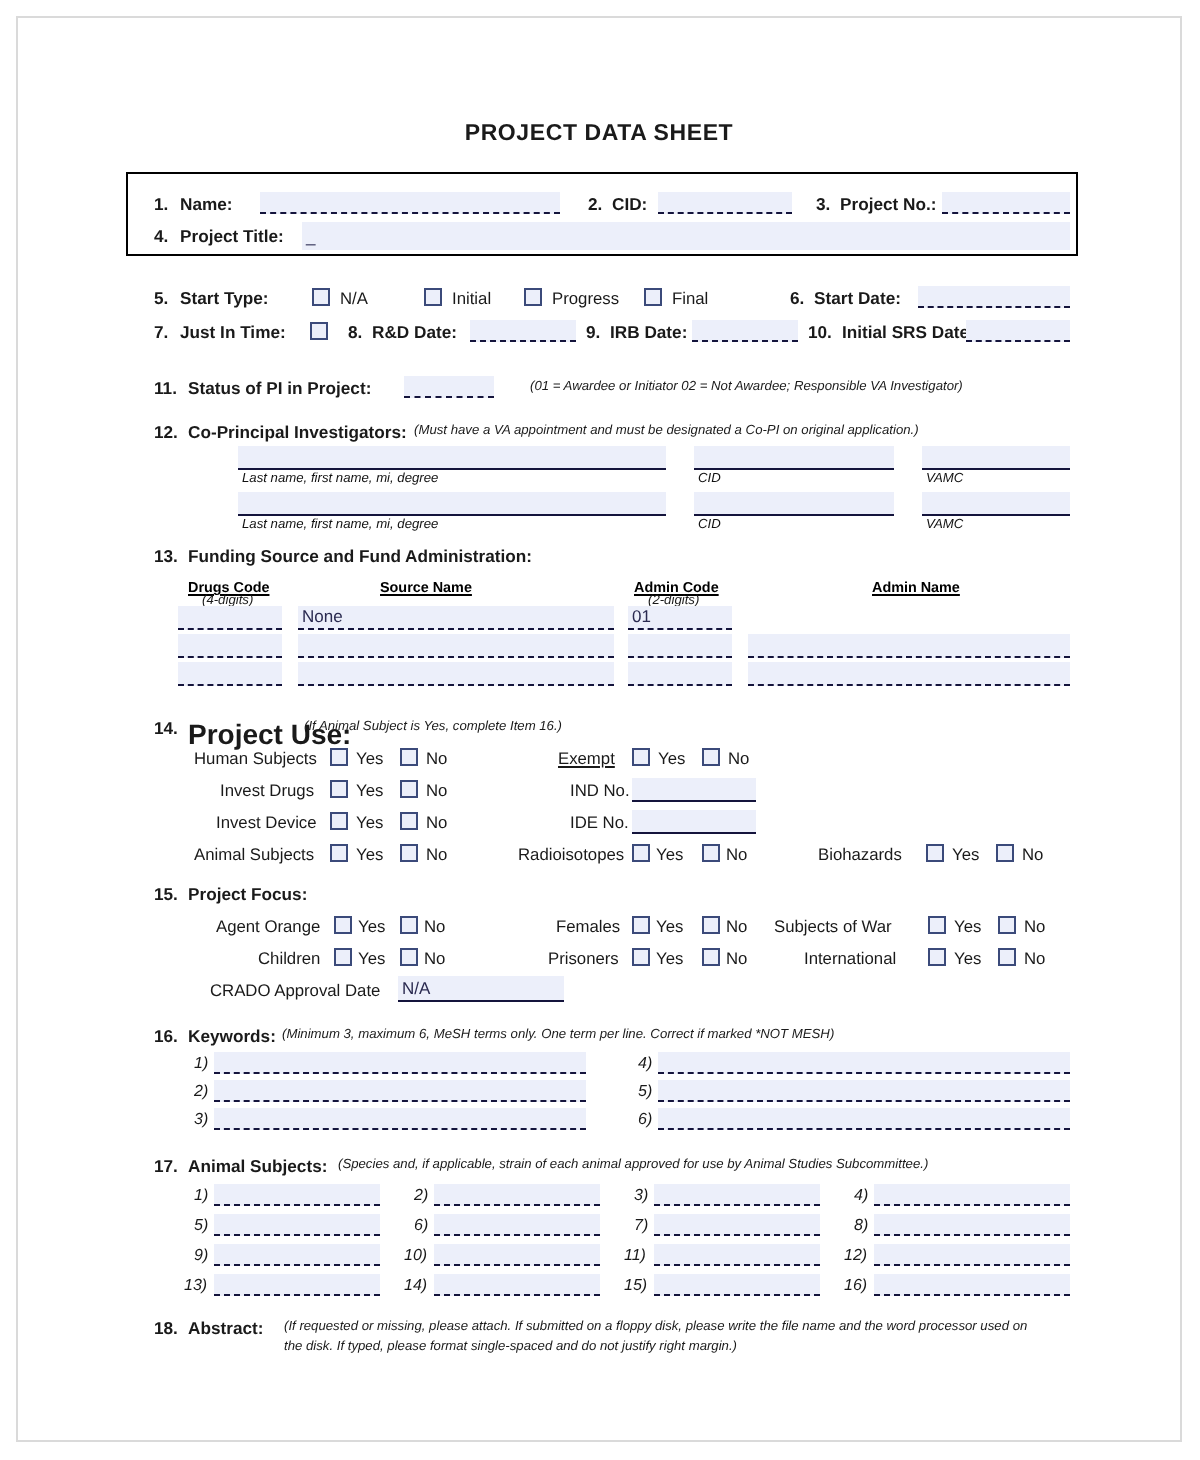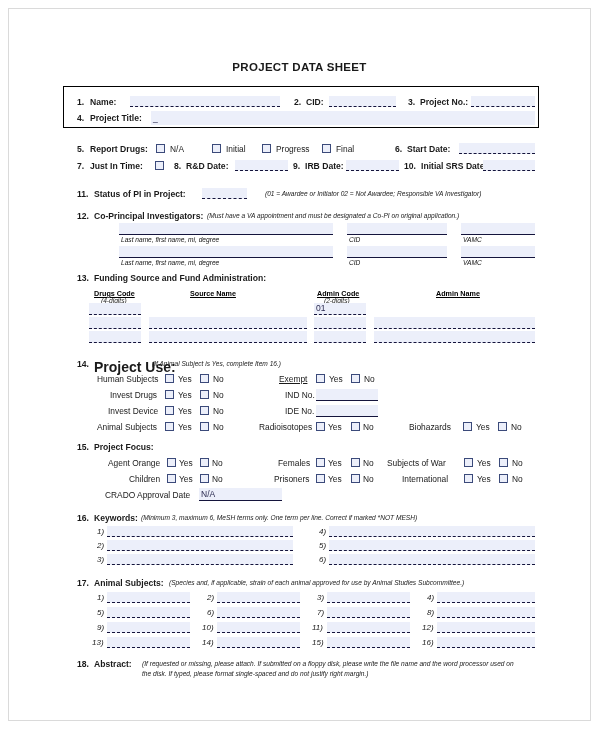--- a/index.html
+++ b/index.html
@@ -125,21 +125,21 @@
     <span class="v"></span>
   </div>
 
   <div class="t b" style="left:68px; top:104px; font-size:8.6px;">4.</div>
   <div class="t b" style="left:81px; top:104px; font-size:8.6px;">Project Title:</div>
   <div class="fld plain" style="left:142px; top:102px; width:384px; height:14px;">
     <span class="v" style="top:2px;">_</span>
   </div>
 
   <div class="t b" style="left:68px; top:135px; font-size:8.6px;">5.</div>
-  <div class="t b" style="left:81px; top:135px; font-size:8.6px;">Report Drugs:</div>
+  <div class="t b" style="left:81px; top:135px; font-size:8.6px;">Start Type:</div>
 
   <div class="cbx" style="left:147px; top:135px;"></div>
   <div class="t" style="left:161px; top:135px; font-size:8.4px;">N/A</div>
 
   <div class="cbx" style="left:203px; top:135px;"></div>
   <div class="t" style="left:217px; top:135px; font-size:8.4px;">Initial</div>
 
   <div class="cbx" style="left:253px; top:135px;"></div>
   <div class="t" style="left:267px; top:135px; font-size:8.4px;">Progress</div>
 
@@ -217,20 +217,23 @@
   <div class="t hdr" style="left:85px; top:280px;">Drugs Code</div>
   <div class="t sub" style="left:92px; top:288px;">(4-digits)</div>
   <div class="t hdr" style="left:181px; top:280px;text-decoration:underline;">Source Name</div>
   <div class="t hdr" style="left:308px; top:280px;">Admin Code</div>
   <div class="t sub" style="left:315px; top:288px;">(2-digits)</div>
   <div class="t hdr" style="left:427px; top:280px;">Admin Name</div>
 
   <div class="fld dash" style="left:80px; top:294px; width:52px; height:12px;">
     <span class="v"></span>
   </div>
+  <div class="fld dash" style="left:140px; top:294px; width:158px; height:12px;">
+    <span class="v">None</span>
+  </div>
   <div class="fld dash" style="left:305px; top:294px; width:52px; height:12px;">
     <span class="v">01</span>
   </div>
 
   <div class="fld dash" style="left:80px; top:308px; width:52px; height:12px;">
     <span class="v"></span>
   </div>
   <div class="fld dash" style="left:140px; top:308px; width:158px; height:12px;">
     <span class="v"></span>
   </div>

